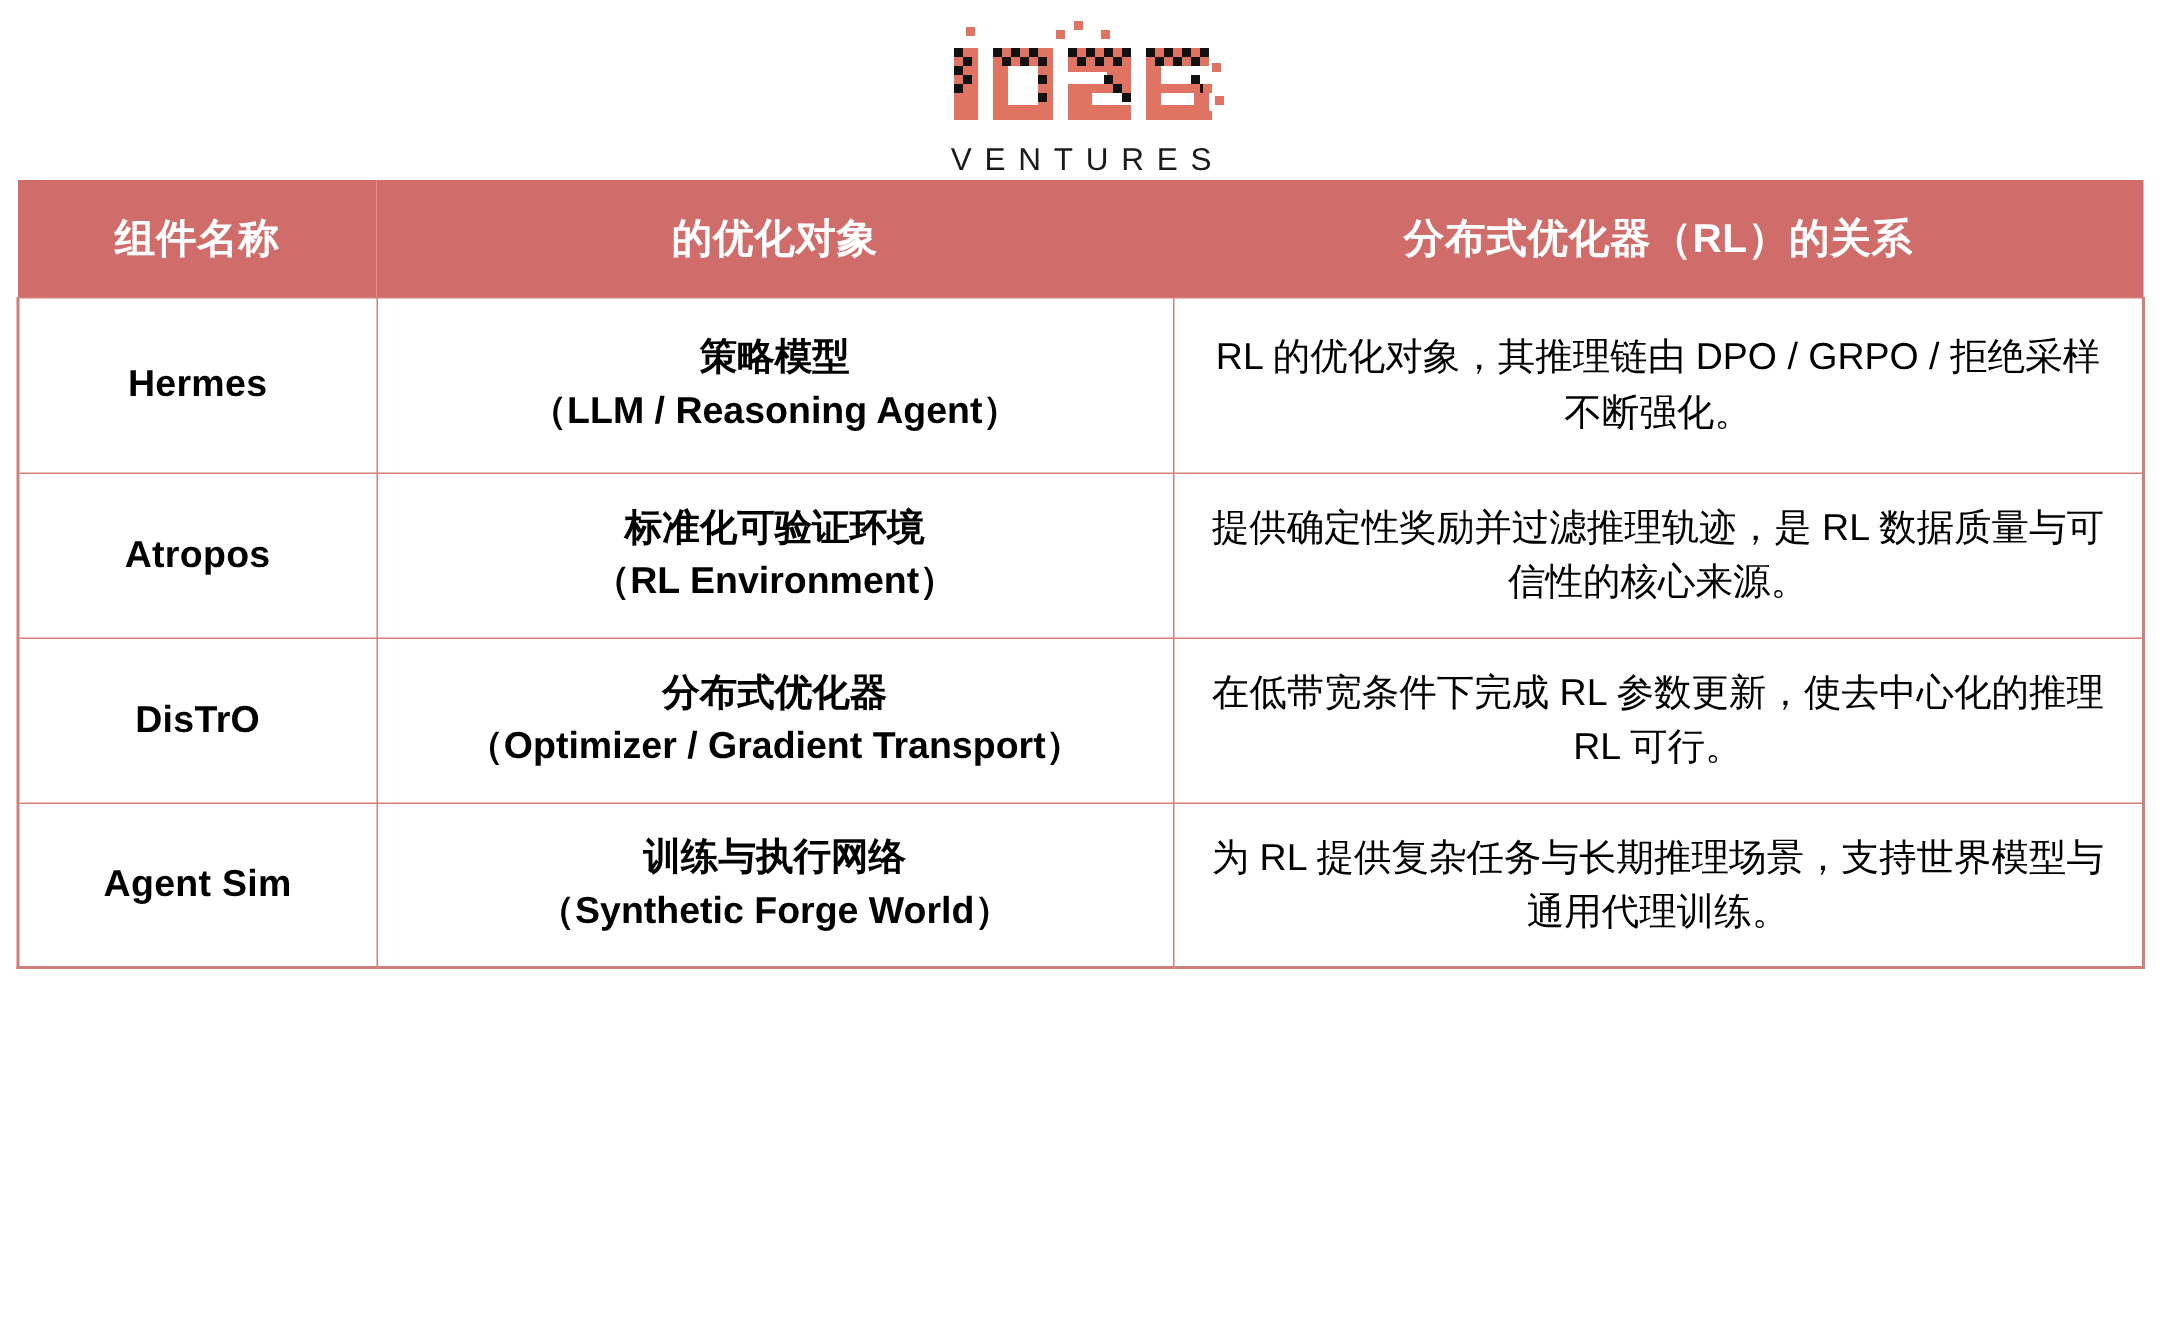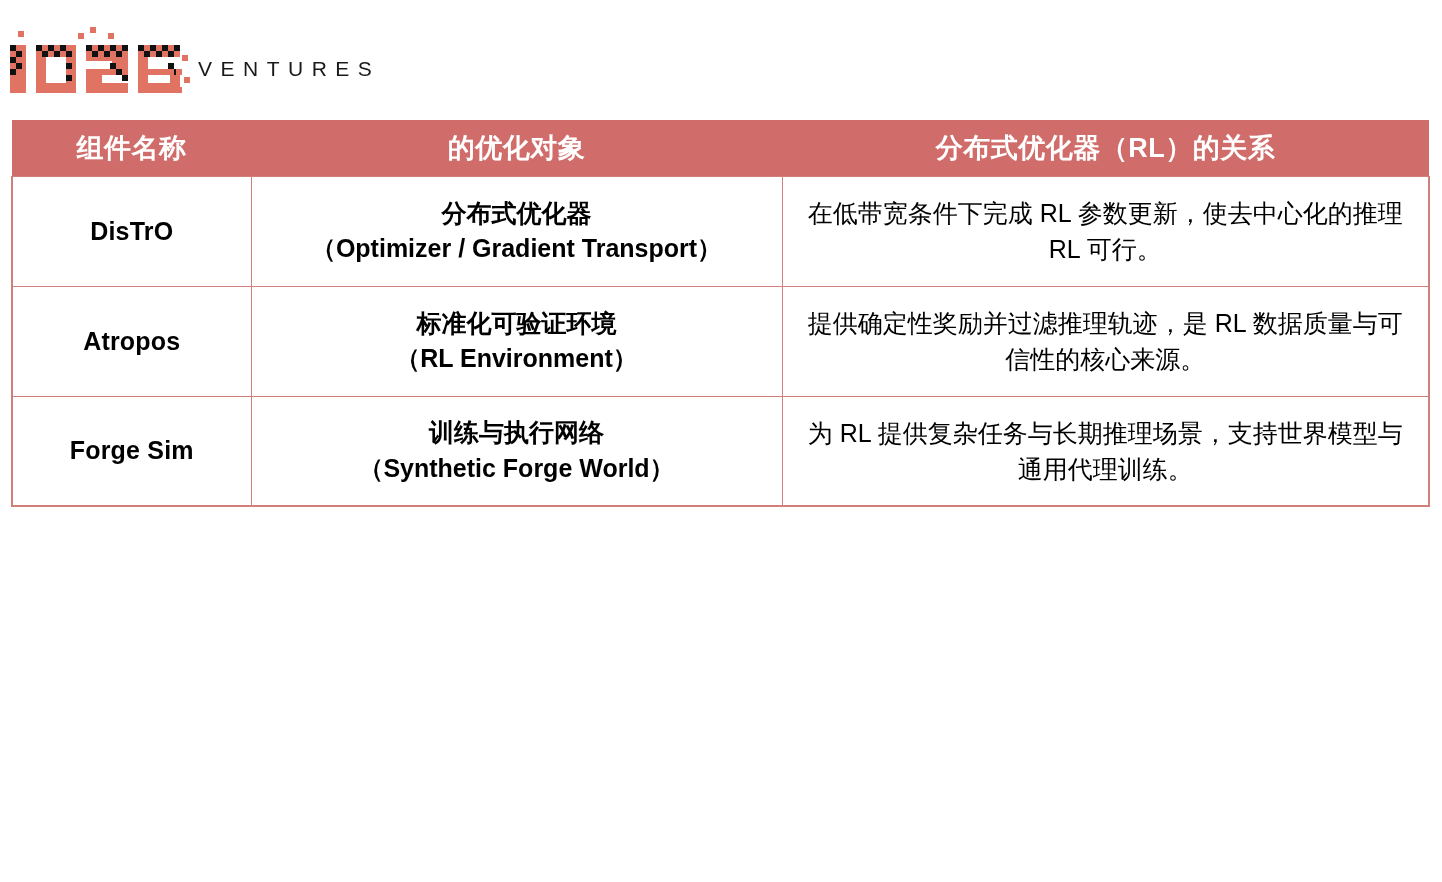--- a/index.html
+++ b/index.html
@@ -20,21 +20,21 @@
   }
 
   
   .logo-area {
     position: absolute;
     top: 0px;
     left: 0px;
     width: 1442px;
     height: 118px;
     display: flex;
-    flex-direction: row;
+    flex-direction: column;
     align-items: center;
     justify-content: flex-start;
     padding-top: 14px;
   }
 
   .logo-mark {
     display: block;
   }
 
   .logo-word {
@@ -64,21 +64,21 @@
 
   table.comp-table col.c1 { width: 239px; }
   table.comp-table col.c2 { width: 531px; }
   table.comp-table col.c3 { width: 647px; }
 
   thead th {
     background: #d06d6b;
     color: #ffffff;
     font-size: 27px;
     font-weight: bold;
-    height: 56px;
+    height: 78px;
     vertical-align: middle;
     text-align: center;
     border: none;
     letter-spacing: 0.5px;
   }
 
   tbody td {
     border: 1px solid #d07f7b;
     text-align: center;
     vertical-align: middle;
@@ -196,42 +196,50 @@
       <thead>
         <tr>
           <th>组件名称</th>
           <th>的优化对象</th>
           <th>分布式优化器（RL）的关系</th>
         </tr>
       </thead>
 
       <tbody>
 
+        <tr class="tall">
+          <td class="col-name">Hermes</td>
+          <td class="col-role">
+            <span class="role-cn">策略模型</span>
+            <span class="role-en">（LLM / Reasoning Agent）</span>
+          </td>
+          <td class="col-rel">RL 的优化对象，其推理链由 DPO / GRPO / 拒绝采样不断强化。</td>
+        </tr>
+
+        <tr>
+          <td class="col-name">Atropos</td>
+          <td class="col-role">
+            <span class="role-cn">标准化可验证环境</span>
+            <span class="role-en">（RL Environment）</span>
+          </td>
+          <td class="col-rel">提供确定性奖励并过滤推理轨迹，是 RL 数据质量与可信性的核心来源。</td>
+        </tr>
 
         <tr>
           <td class="col-name">DisTrO</td>
           <td class="col-role">
             <span class="role-cn">分布式优化器</span>
             <span class="role-en">（Optimizer / Gradient Transport）</span>
           </td>
           <td class="col-rel">在低带宽条件下完成 RL 参数更新，使去中心化的推理 RL 可行。</td>
         </tr>
 
-        <tr>
-          <td class="col-name">Atropos</td>
-          <td class="col-role">
-            <span class="role-cn">标准化可验证环境</span>
-            <span class="role-en">（RL Environment）</span>
-          </td>
-          <td class="col-rel">提供确定性奖励并过滤推理轨迹，是 RL 数据质量与可信性的核心来源。</td>
-        </tr>
-
-
-        <tr>
-          <td class="col-name">Forge Sim</td>
+
+        <tr>
+          <td class="col-name">Agent Sim</td>
           <td class="col-role">
             <span class="role-cn">训练与执行网络</span>
             <span class="role-en">（Synthetic Forge World）</span>
           </td>
           <td class="col-rel">为 RL 提供复杂任务与长期推理场景，支持世界模型与通用代理训练。</td>
         </tr>
 
 
       </tbody>
     </table>

